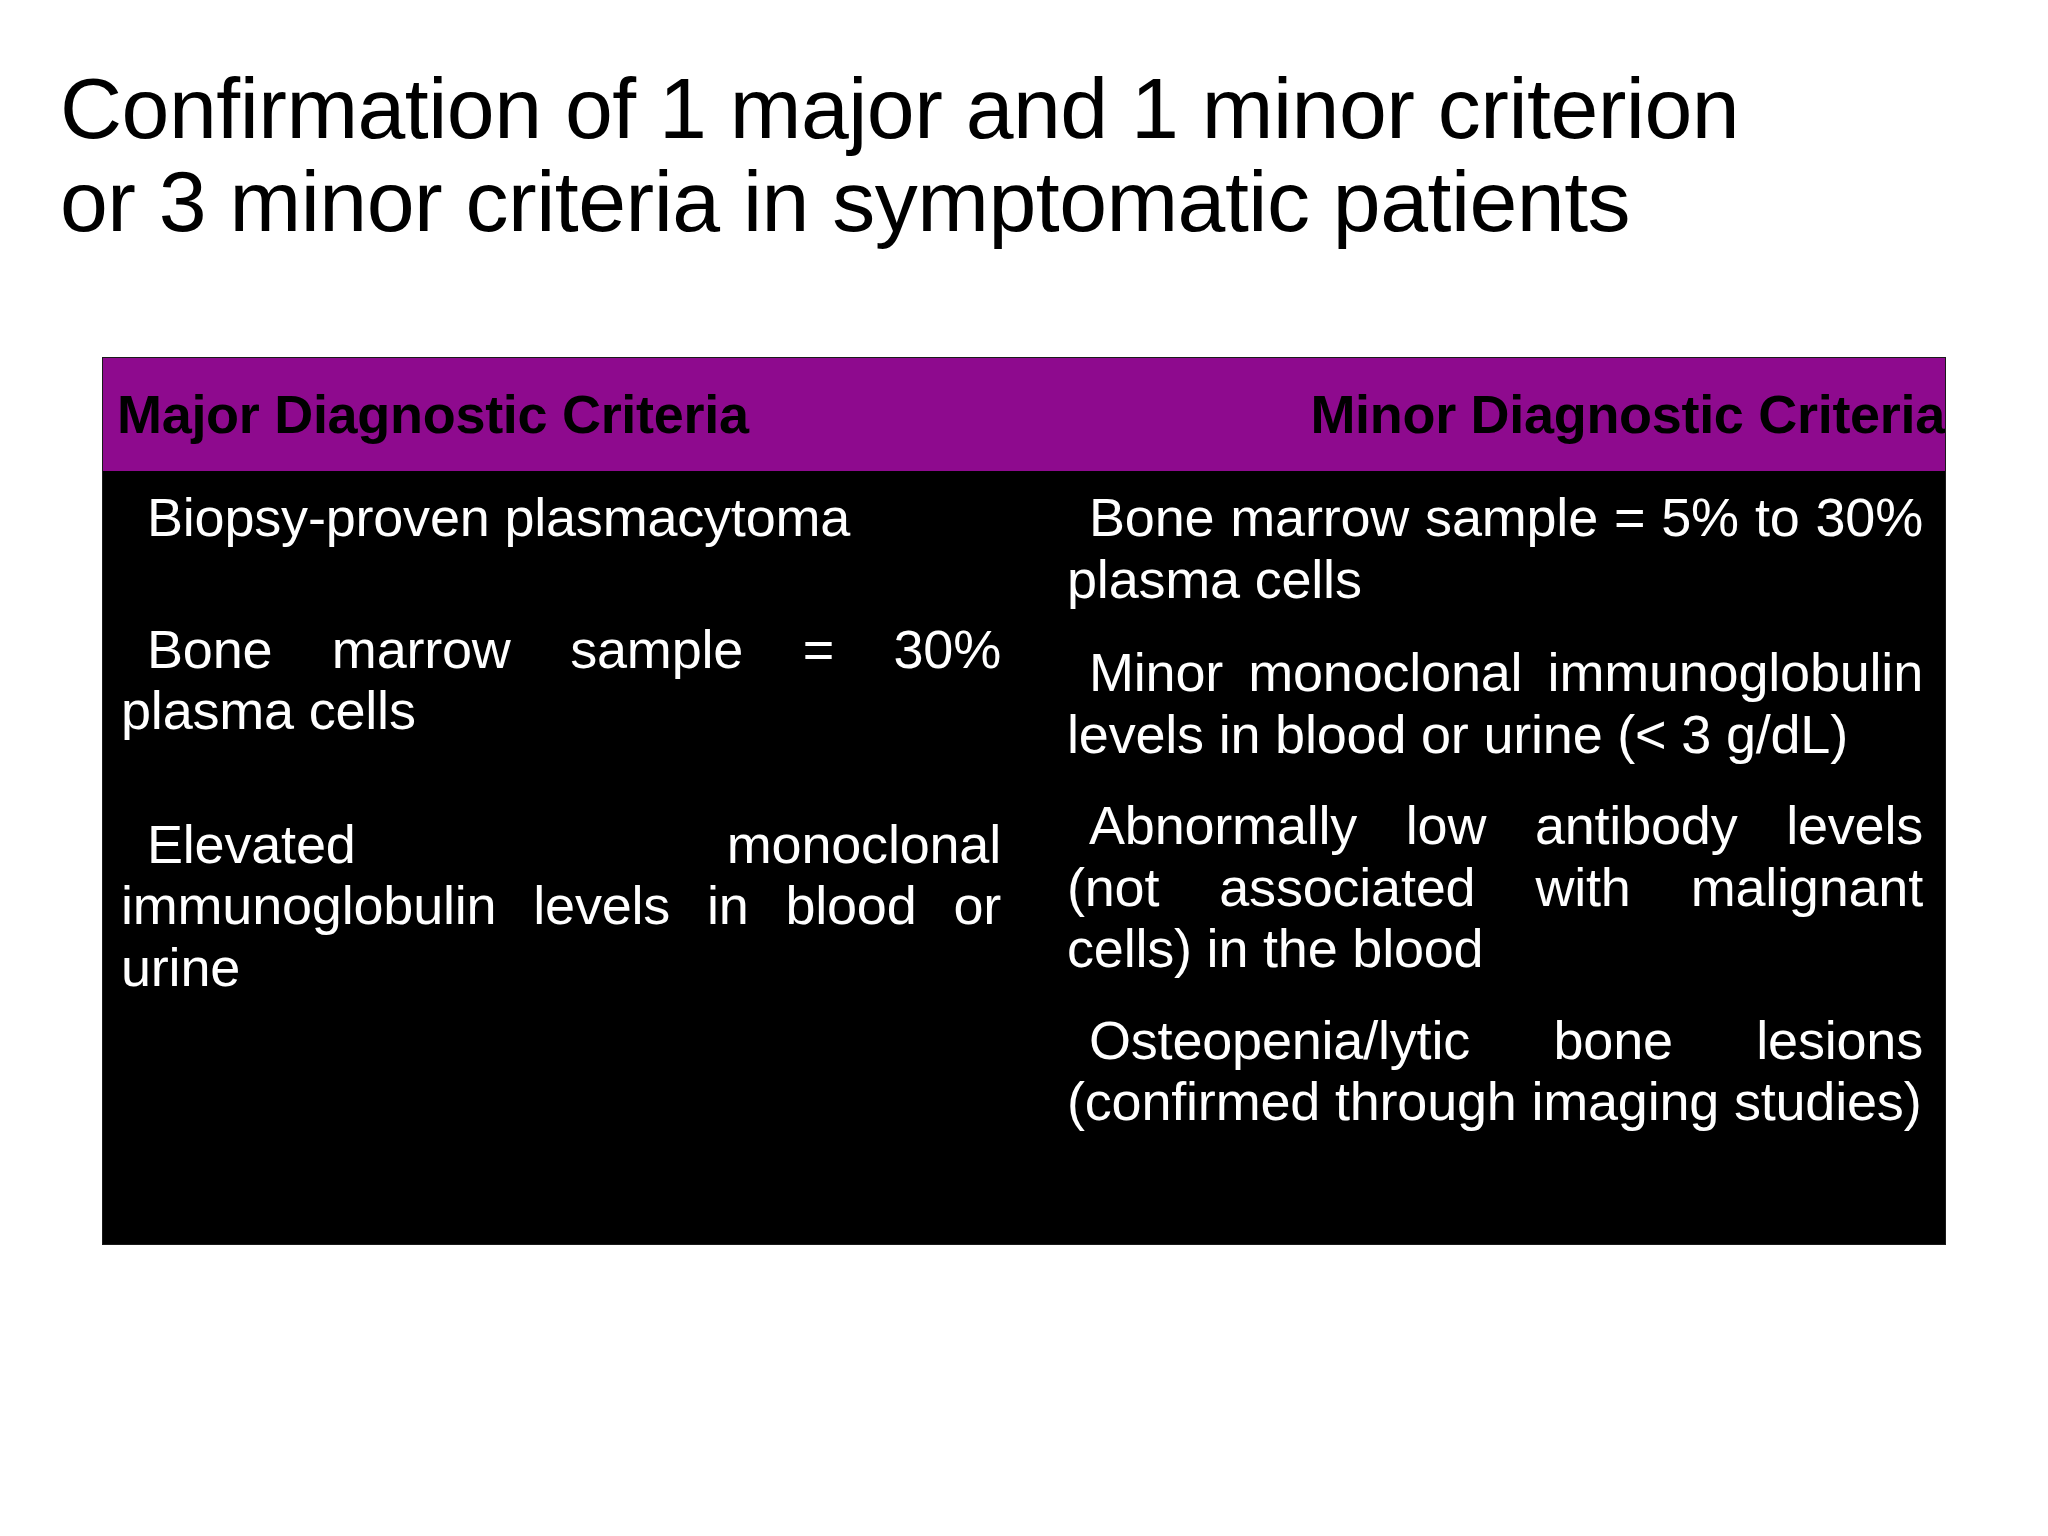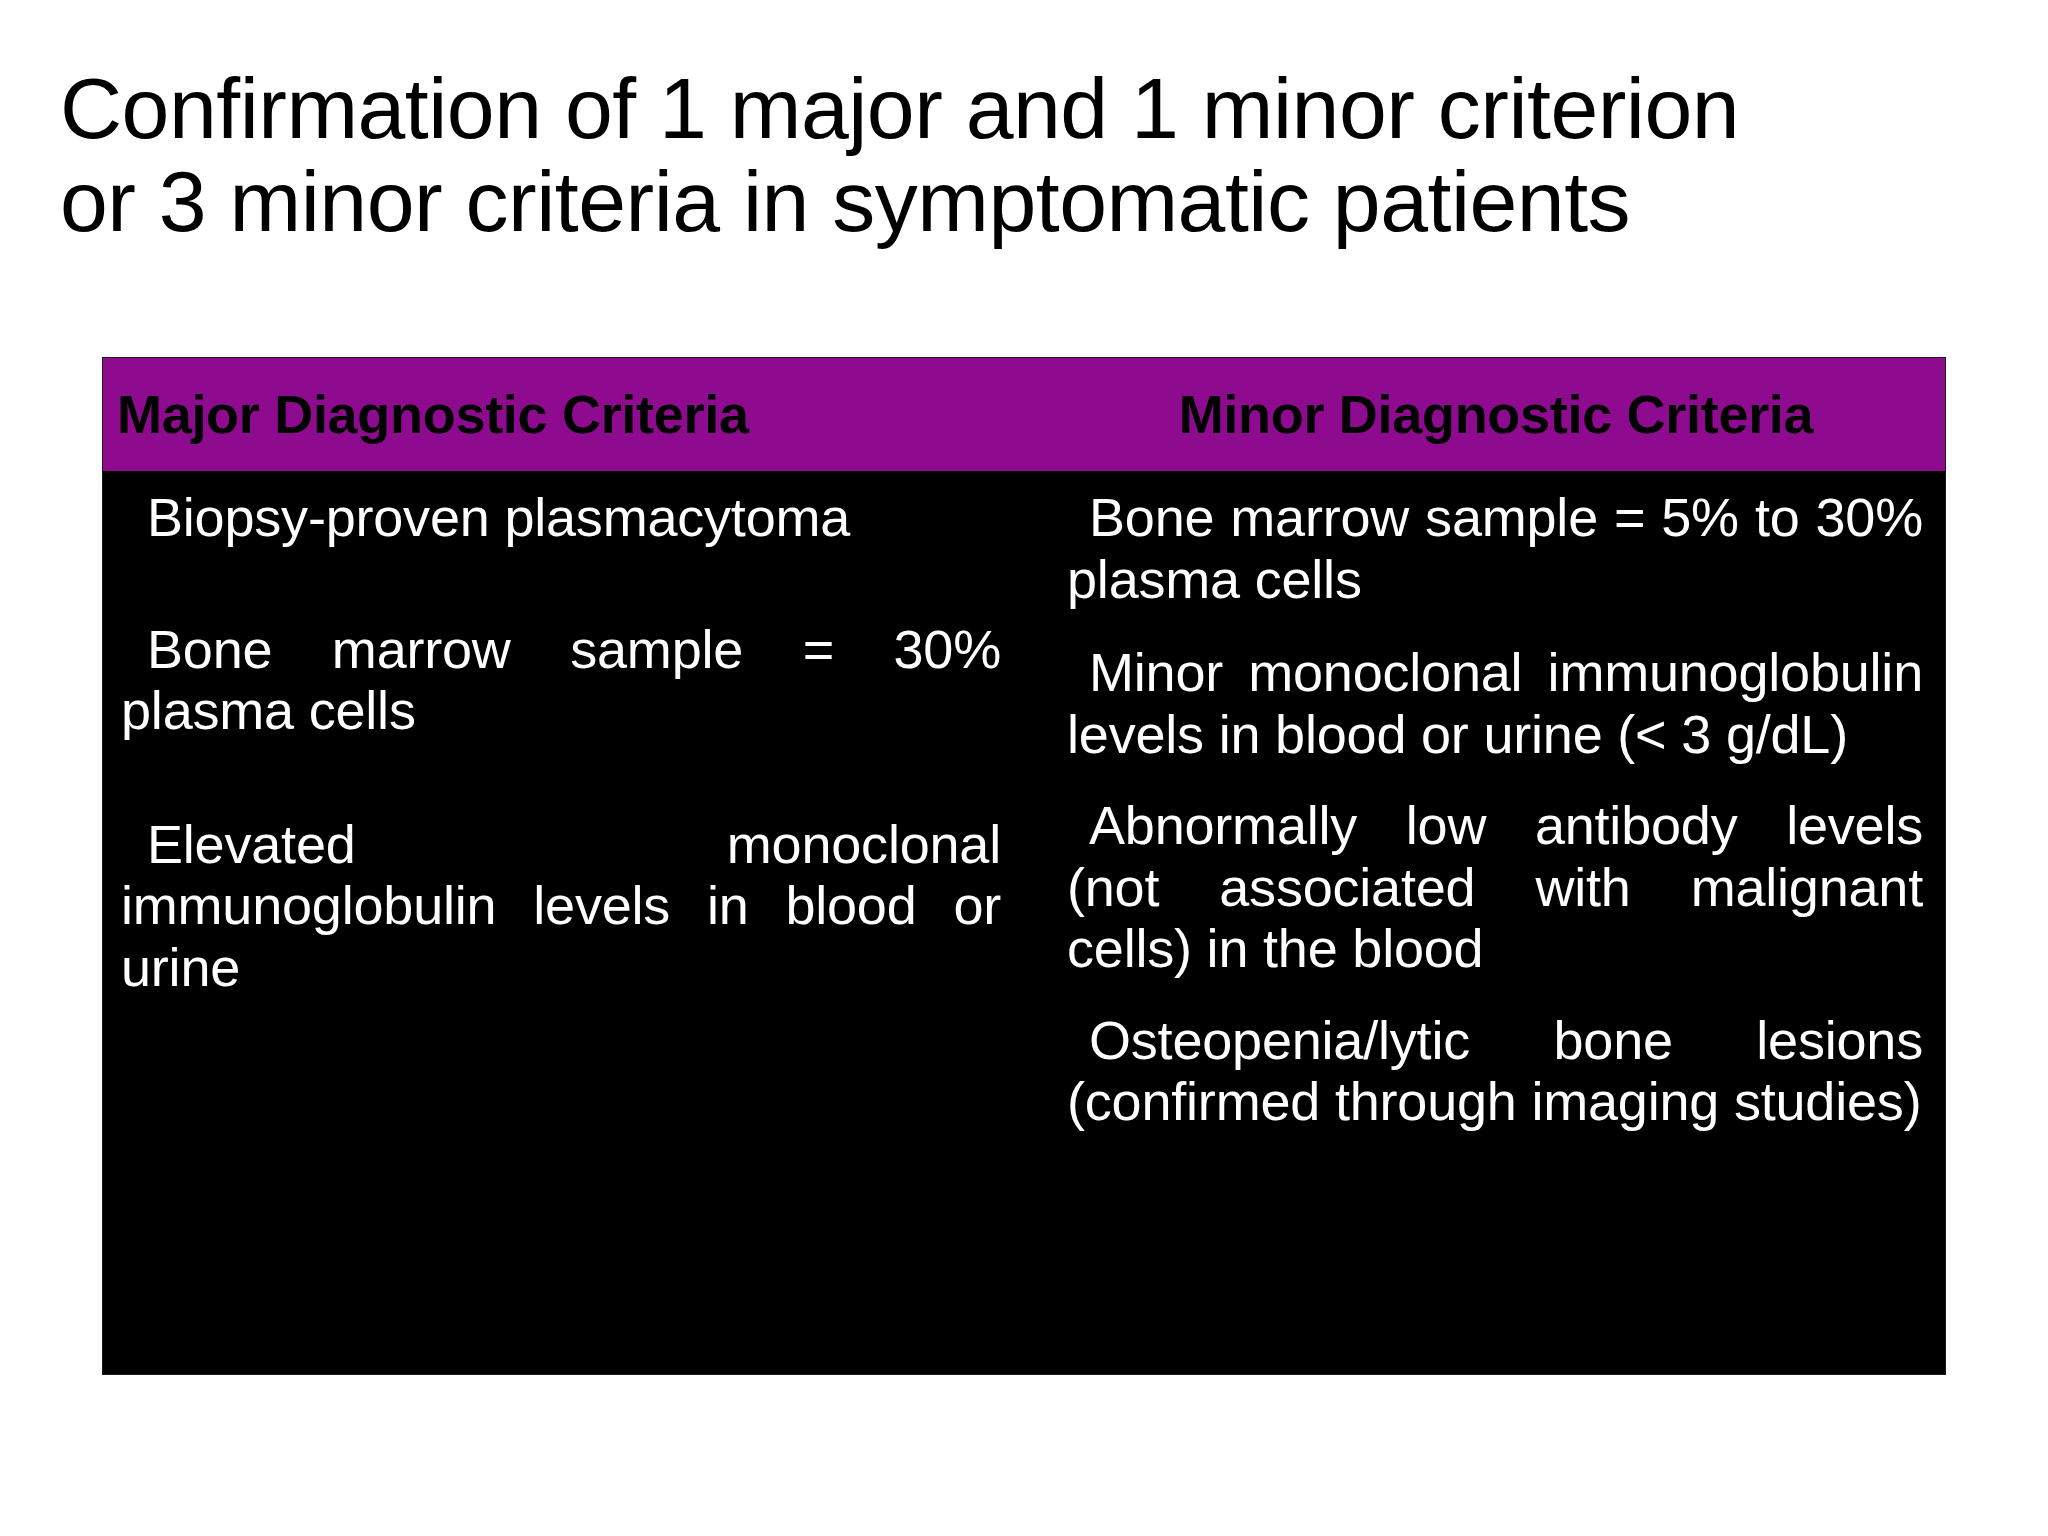--- a/index.html
+++ b/index.html
@@ -40,21 +40,21 @@
     display: block;
     white-space: nowrap;
   }
 
   
   .criteria-table {
     position: absolute;
     left: 103px;
     top: 358px;
     width: 1842px;
-    height: 1016px;
+    height: 886px;
     background: #000000;
     border-collapse: collapse;
     display: flex;
     flex-direction: column;
     box-sizing: border-box;
     outline: 1px solid #1a1a1a;
   }
 
   .table-header-row {
     display: flex;
@@ -74,21 +74,21 @@
     box-sizing: border-box;
   }
   .th-major {
     flex: 0 0 938px;
     padding-left: 14px;
     text-align: left;
   }
   .th-minor {
     flex: 1 1 auto;
     padding-left: 6px;
-    text-align: center;
+    text-align: right;
   }
 
   .table-body-row {
     display: flex;
     flex-direction: row;
     flex: 1 1 auto;
     background: #7dd3fc;
   }
 
   .col {

